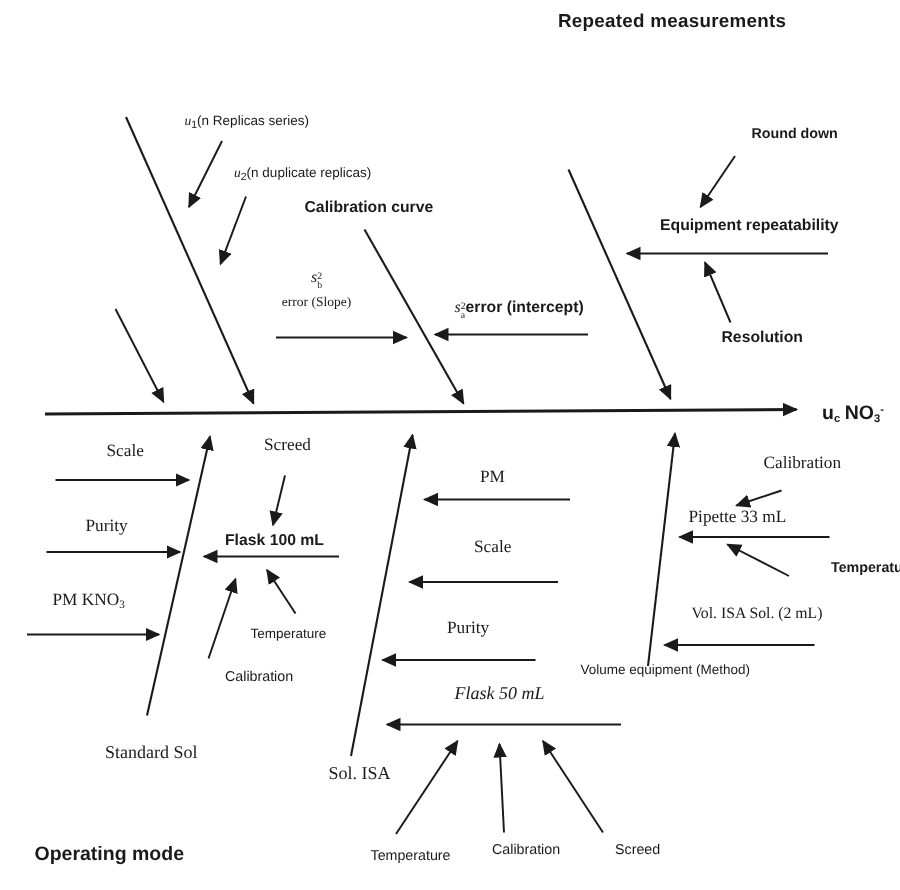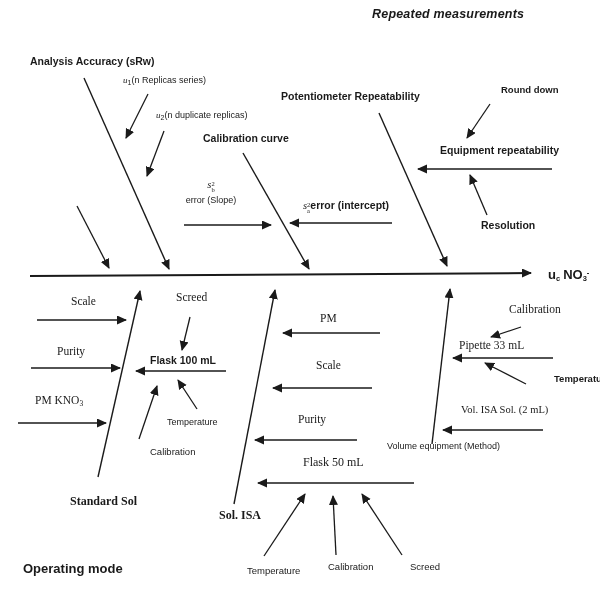--- a/index.html
+++ b/index.html
@@ -5,35 +5,35 @@
   html,body{margin:0;padding:0;background:#fff;}
   .canvas{
     position:relative;width:600px;height:593px;background:#ffffff;
     font-family:"Liberation Sans",sans-serif;color:#1a1a1a;overflow:hidden;
   }
   svg.arrows{position:absolute;left:0;top:0;width:600px;height:593px;}
   svg.arrows line{stroke:#1a1a1a;}
   .lbl{position:absolute;white-space:nowrap;font-size:10px;line-height:12px;color:#1a1a1a;}
   .sans6{font-weight:600;}
   .serif{font-family:"Liberation Serif","DejaVu Serif",serif;font-size:11.5px;}
-  .serifb{font-family:"Liberation Serif","DejaVu Serif",serif;font-weight:bold;font-size:12px;}
+  .serifb{font-family:"Liberation Serif","DejaVu Serif",serif;font-weight:normal;font-size:12px;}
   .title{font-size:12.5px;font-weight:bold;letter-spacing:.2px;}
   .big{font-size:13px;font-weight:bold;}
   .small{font-size:9px;}
   .s95{font-size:9.5px;margin-left:24px;}
   .s105{font-size:10.5px;}
   .center{text-align:center;}
   .mathi{font-family:"Liberation Serif","DejaVu Serif",serif;font-style:italic;font-size:10.5px;}
   .stack{display:inline-flex;flex-direction:column;font-family:"Liberation Serif","DejaVu Serif",serif;
          font-size:6.5px;line-height:6px;vertical-align:2px;font-style:normal;}
   .e-sub{font-size:7.5px;vertical-align:-2px;}
   .e-sup{font-size:7.5px;vertical-align:4px;}
   .gap{margin-left:3px;}
   .u-sub{font-size:7px;vertical-align:-2px;}
-  .cap{margin-top:1px;}
+  .cap{margin-top:1px;font-family:Liberation Serif, serif;}
 </style>
 </head>
 <body>
 
 <div class="canvas">
 
   <svg class="arrows" viewBox="0 0 600 593">
     <defs>
       <marker id="ah" markerUnits="userSpaceOnUse" markerWidth="11" markerHeight="10" refX="9" refY="4.5" orient="auto">
         <path d="M0,0 L10,4.5 L0,9 z" fill="#1a1a1a"></path>
@@ -74,60 +74,58 @@
     <line x1="336" y1="555" x2="333" y2="496" stroke-width="1.3" marker-end="url(#ah)"></line>
     <line x1="402" y1="555" x2="362" y2="494" stroke-width="1.3" marker-end="url(#ah)"></line>
 
     <line x1="432" y1="444" x2="450" y2="289" stroke-width="1.4" marker-end="url(#ah)"></line>
     <line x1="521" y1="327" x2="491" y2="337" stroke-width="1.3" marker-end="url(#ah)"></line>
     <line x1="553" y1="358" x2="453" y2="358" stroke-width="1.3" marker-end="url(#ah)"></line>
     <line x1="526" y1="384" x2="485" y2="363" stroke-width="1.3" marker-end="url(#ah)"></line>
     <line x1="543" y1="430" x2="443" y2="430" stroke-width="1.3" marker-end="url(#ah)"></line>
   </svg>
 
-  <div class="lbl title" style="left:372px;top:8px;font-style:italic;">Repeated measurements</div>
+  <div class="lbl title" style="left:372px;top:8px;">Repeated measurements</div>
 
-  <div class="lbl s105 sans6" style="left:30px;top:55px;">Analysis Accuracy (sRw)</div>
   <div class="lbl small" style="left:123px;top:74px;"><span class="mathi" style="font-size:9px;">u</span><span class="u-sub">1</span><span>(n Replicas series)</span></div>
   <div class="lbl small" style="left:156px;top:109px;"><span class="mathi" style="font-size:9px;">u</span><span class="u-sub">2</span><span>(n duplicate replicas)</span></div>
 
   <div class="lbl s105 sans6" style="left:203px;top:132px;">Calibration curve</div>
   <div class="lbl center small" style="left:178px;top:179px;width:66px;">
     <div><span class="mathi">s</span><span class="stack">
           <span>2</span>
           <span>b</span>
         </span></div>
     <div class="cap">error (Slope)</div>
   </div>
   <div class="lbl s105" style="left:303px;top:199px;"><span class="mathi">s</span><span class="stack">
         <span>2</span>
         <span>a</span>
       </span><span class="sans6">error (intercept)</span></div>
 
-  <div class="lbl s105 sans6" style="left:281px;top:90px;">Potentiometer Repeatability</div>
   <div class="lbl s95 sans6" style="left:477px;top:84px;">Round down</div>
   <div class="lbl s105 sans6" style="left:416px;top:144px;padding-left:24px;">Equipment repeatability</div>
   <div class="lbl s105 sans6" style="left:481px;top:219px;text-align:right;">Resolution</div>
 
   <div class="lbl big" style="left:548px;top:267px;"><span>u</span><span class="e-sub">c</span><span class="gap">NO</span><span class="e-sub">3</span><span class="e-sup">-</span></div>
 
   <div class="lbl serif" style="left:71px;top:295px;">Scale</div>
   <div class="lbl serif" style="left:176px;top:291px;">Screed</div>
   <div class="lbl serif" style="left:57px;top:345px;">Purity</div>
   <div class="lbl s105 sans6" style="left:150px;top:354px;">Flask 100 mL</div>
   <div class="lbl serif" style="left:35px;top:394px;"><span>PM KNO</span><span class="e-sub">3</span></div>
   <div class="lbl small" style="left:167px;top:416px;">Temperature</div>
   <div class="lbl s95" style="left:126px;top:446px;">Calibration</div>
   <div class="lbl serifb" style="left:70px;top:495px;">Standard Sol</div>
   <div class="lbl big" style="left:23px;top:563px;">Operating mode</div>
 
   <div class="lbl serif" style="left:320px;top:312px;">PM</div>
   <div class="lbl serif" style="left:316px;top:359px;">Scale</div>
   <div class="lbl serif" style="left:298px;top:413px;">Purity</div>
-  <div class="lbl serif" style="left:303px;top:456px;font-size:12px;">Flask 50 mL</div>
+  <div class="lbl serif" style="left:303px;top:456px;font-size:12px;font-style:italic;">Flask 50 mL</div>
   <div class="lbl serifb" style="left:219px;top:509px;">Sol. ISA</div>
   <div class="lbl s95" style="left:223px;top:565px;">Temperature</div>
   <div class="lbl s95" style="left:304px;top:561px;">Calibration</div>
   <div class="lbl s95" style="left:386px;top:561px;">Screed</div>
 
   <div class="lbl serif" style="left:509px;top:303px;">Calibration</div>
   <div class="lbl serif" style="left:459px;top:339px;">Pipette 33 mL</div>
   <div class="lbl s95 sans6" style="left:530px;top:373px;">Temperature</div>
   <div class="lbl serif" style="left:461px;top:404px;font-size:10.5px;">Vol. ISA Sol. (2 mL)</div>
   <div class="lbl small" style="left:387px;top:440px;">Volume equipment (Method)</div>

